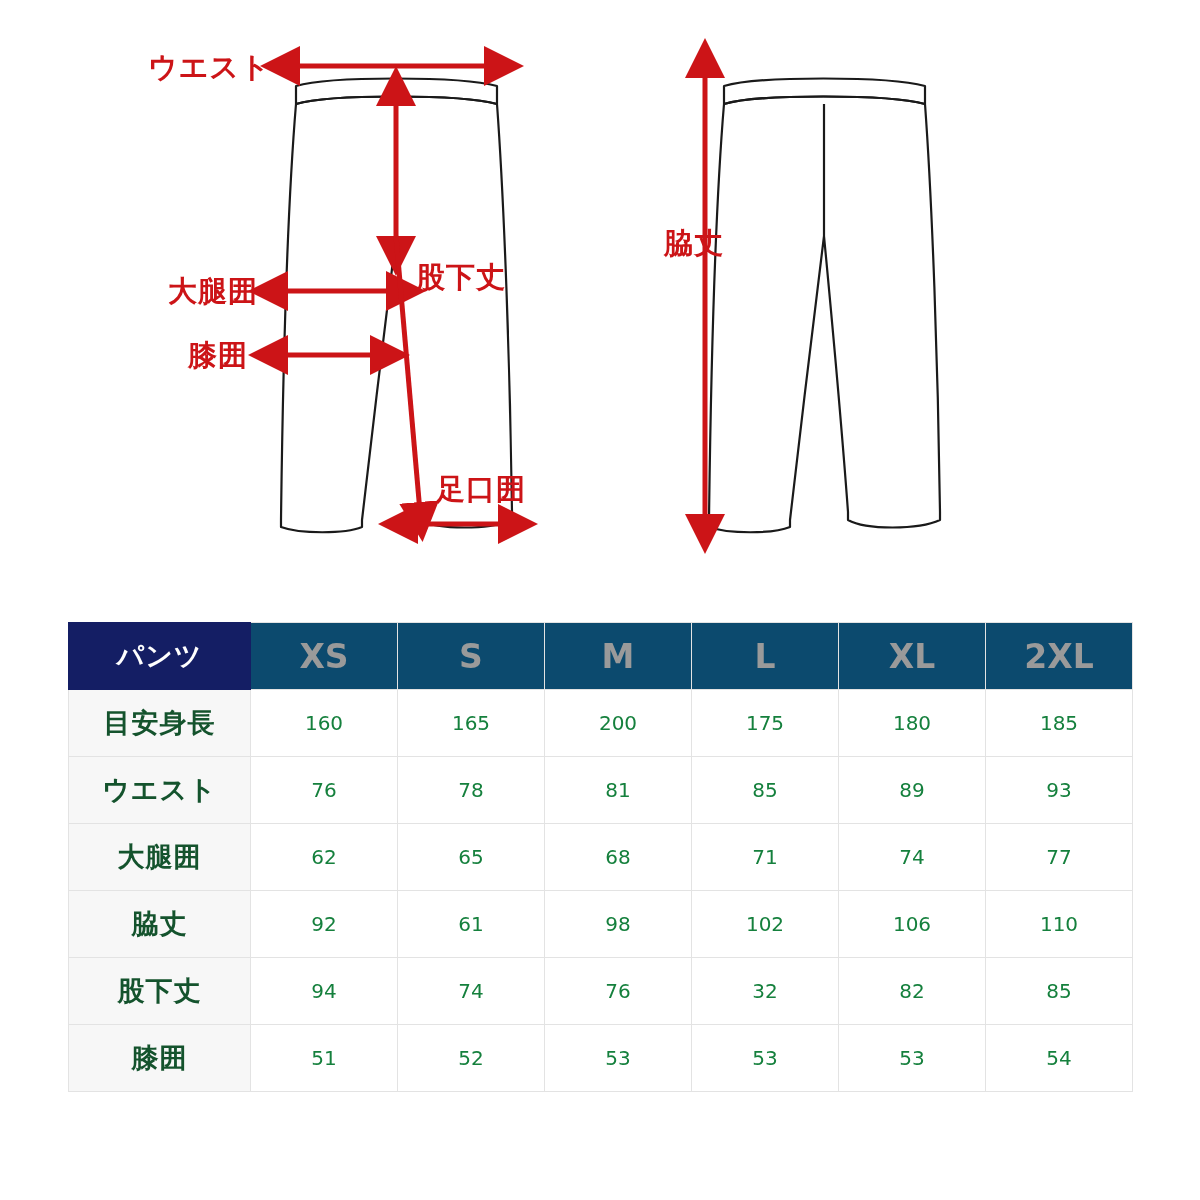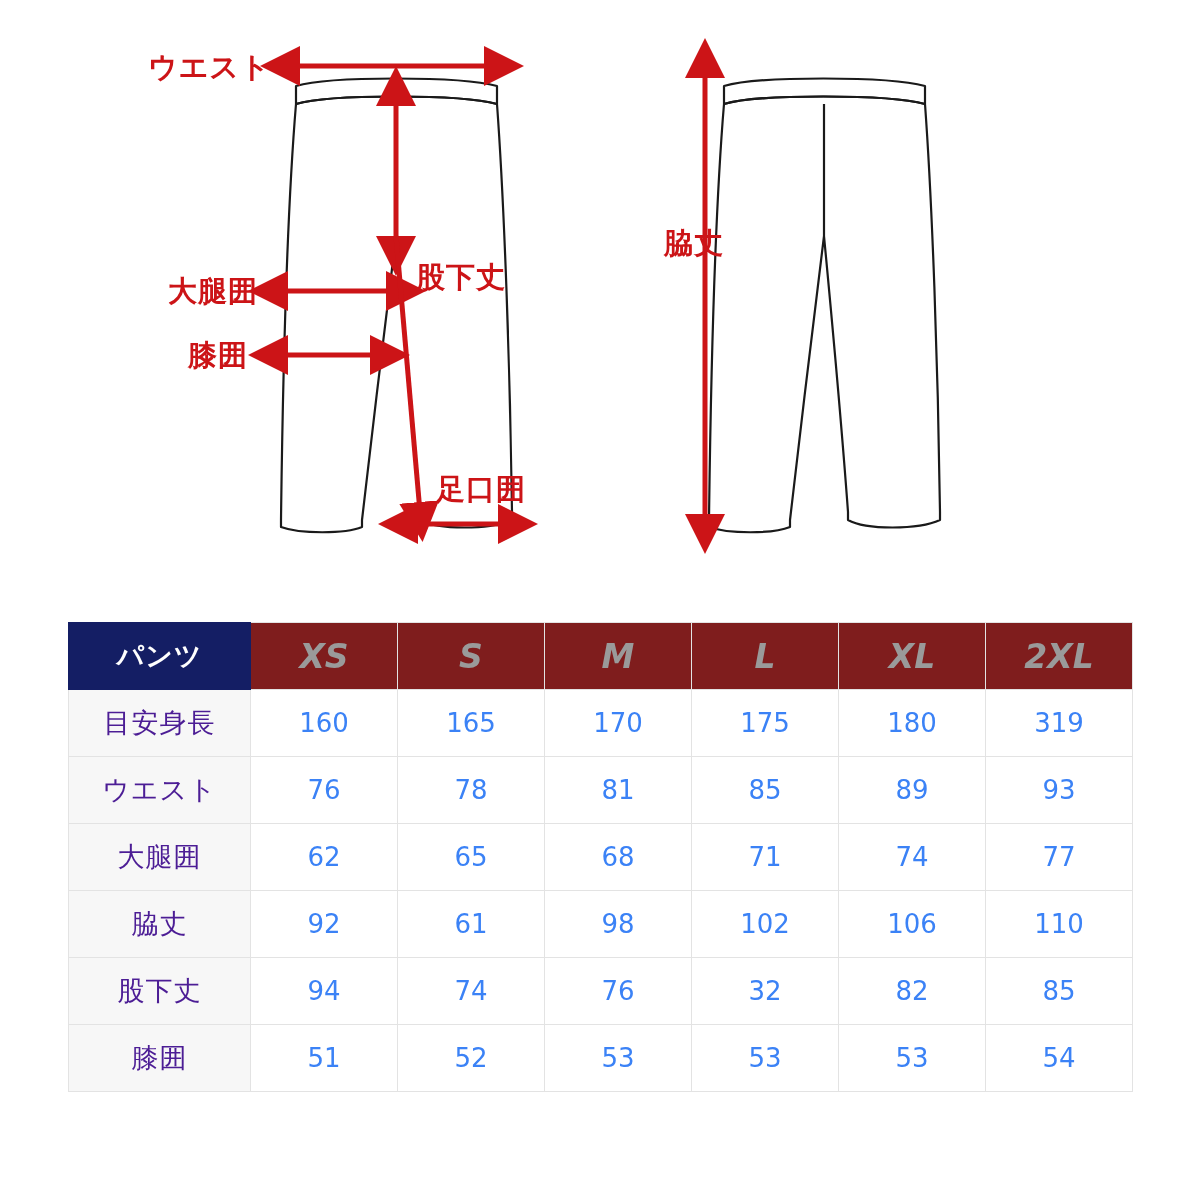--- a/index.html
+++ b/index.html
@@ -60,37 +60,36 @@
   }
   #size-table .corner {
     background: #141e64;
     color: #ffffff;
     font-weight: bold;
     font-size: 27px;
     border: 1px solid #141e64;
     letter-spacing: 1px;
   }
   #size-table thead th.size-head {
-    background: #7f1d1d;
+    background: #0c4a6e;
     color: #9a9a9a;
     font-weight: bold;
     font-size: 33px;
-    font-style: italic;
   }
   #size-table tbody th.row-head {
     background: #f7f7f7;
-    color: #4c1d95;
+    color: #14532d;
     font-size: 27px;
-    font-weight: normal;
+    font-weight: bold;
     letter-spacing: 1px;
   }
   #size-table tbody td.val {
     background: #ffffff;
-    font-size: 26px;
-    color: #3b82f6;
+    font-size: 20px;
+    color: #15803d;
   }
   col.c0 { width: 182px; }
   col.cN { width: 147px; }
 </style>
 </head>
 <body>
 
 <div id="page">
 
   <div id="diagram">
@@ -185,24 +184,24 @@
         <th class="size-head">L</th>
         <th class="size-head">XL</th>
         <th class="size-head">2XL</th>
       </tr>
     </thead>
     <tbody>
       <tr>
         <th class="row-head">目安身長</th>
         <td class="val">160</td>
         <td class="val">165</td>
-        <td class="val">170</td>
+        <td class="val">200</td>
         <td class="val">175</td>
         <td class="val">180</td>
-        <td class="val">319</td>
+        <td class="val">185</td>
       </tr>
       <tr>
         <th class="row-head">ウエスト</th>
         <td class="val">76</td>
         <td class="val">78</td>
         <td class="val">81</td>
         <td class="val">85</td>
         <td class="val">89</td>
         <td class="val">93</td>
       </tr>

